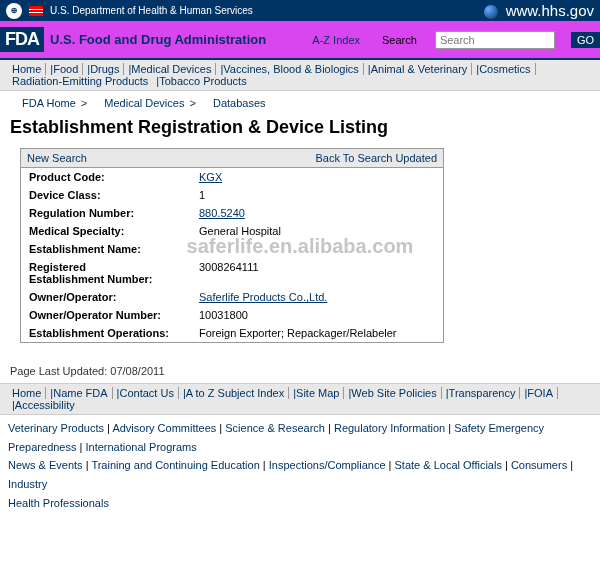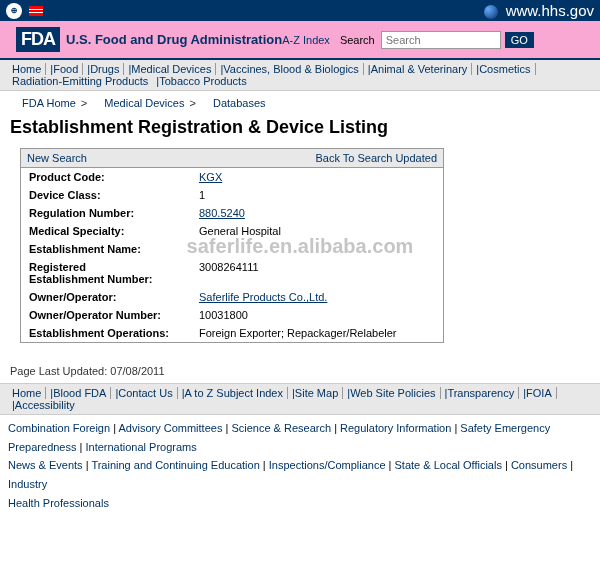--- a/index.html
+++ b/index.html
@@ -20,41 +20,42 @@
       padding: 2px 6px;
       display: flex;
       align-items: center;
       justify-content: space-between;
     }
     .gov-bar-left { display: flex; align-items: center; gap: 4px; }
     .gov-bar-right { font-size: 15px; }
 
     
     .fda-header {
-      background: #f9a8d4;
+      background: #d946ef;
       border-bottom: 2px solid #003366;
-      padding: 6px 16px;
+      padding: 6px 0;
       display: flex;
       align-items: center;
+      justify-content: space-between;
     }
     .fda-logo-area { display: flex; align-items: center; gap: 6px; }
     .fda-badge {
       background: #003366;
       color: #fff;
       font-size: 18px;
       font-weight: bold;
       padding: 2px 5px;
       letter-spacing: -1px;
     }
     .fda-title {
       font-size: 13px;
       font-weight: bold;
       color: #003366;
     }
-    .fda-search-area { display: flex; align-items: center; gap: 4px; }
+    .fda-search-area { display: flex; align-items: center; gap: 16px; }
     .fda-search-area input {
       border: 1px solid #999;
       padding: 2px 4px;
       font-size: 11px;
       width: 120px;
     }
     .fda-search-btn {
       background: #003366;
       color: #fff;
       border: none;
@@ -237,20 +238,21 @@
       margin-right: 3px;
     }
   </style>
 </head>
 <body>
 
 <div class="gov-bar">
   <div class="gov-bar-left">
     <span class="hhs-icon">⊕</span>
     <span class="us-flag-icon"></span>
+    <span>U.S. Department of Health &amp; Human Services</span>
   </div>
   <div class="gov-bar-right">
     <span class="globe-icon"></span>
     <span>www.hhs.gov</span>
   </div>
 </div>
 
 <div class="fda-header">
   <div class="fda-logo-area">
     <span class="fda-badge">FDA</span>
@@ -343,32 +345,32 @@
       </tbody>
         </table>
     </div>
   </div>
 </div>
 
 <div class="last-updated">Page Last Updated: 07/08/2011</div>
 
 <div class="footer-nav">
   <a href="#">Home</a>
-  <a href="#">|Blood FDA</a>
+  <a href="#">|Name FDA</a>
   <a href="#">|Contact Us</a>
   <a href="#">|A to Z Subject Index</a>
   <a href="#">|Site Map</a>
   <a href="#">|Web Site Policies</a>
   <a href="#">|Transparency</a>
   <a href="#">|FOIA</a>
   <a href="#">|Accessibility</a>
 </div>
 
 <div class="footer-links">
-  <a href="#">Combination Foreign</a> |
+  <a href="#">Veterinary Products</a> |
   <a href="#">Advisory Committees</a> |
   <a href="#">Science &amp; Research</a> |
   <a href="#">Regulatory Information</a> |
   <a href="#">Safety</a>
   <a href="#"> Emergency Preparedness</a> |
   <a href="#">International Programs</a>
   <br>
   <a href="#">News &amp; Events</a> |
   <a href="#">Training and Continuing Education</a> |
   <a href="#">Inspections/Compliance</a> |

